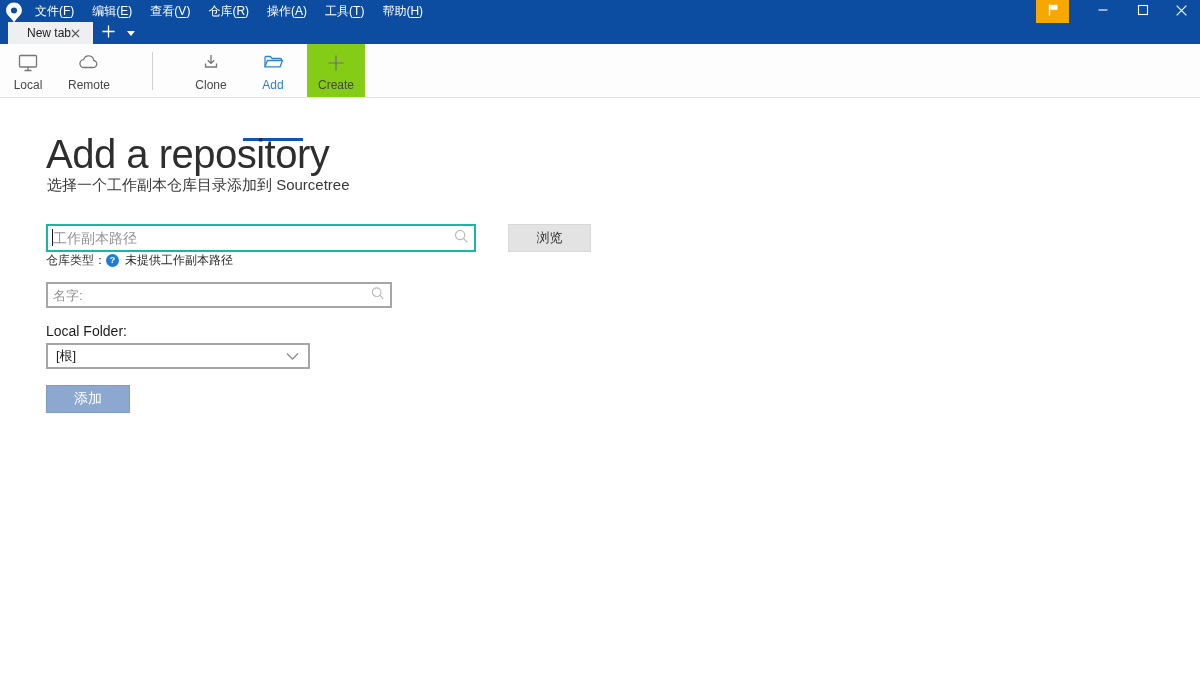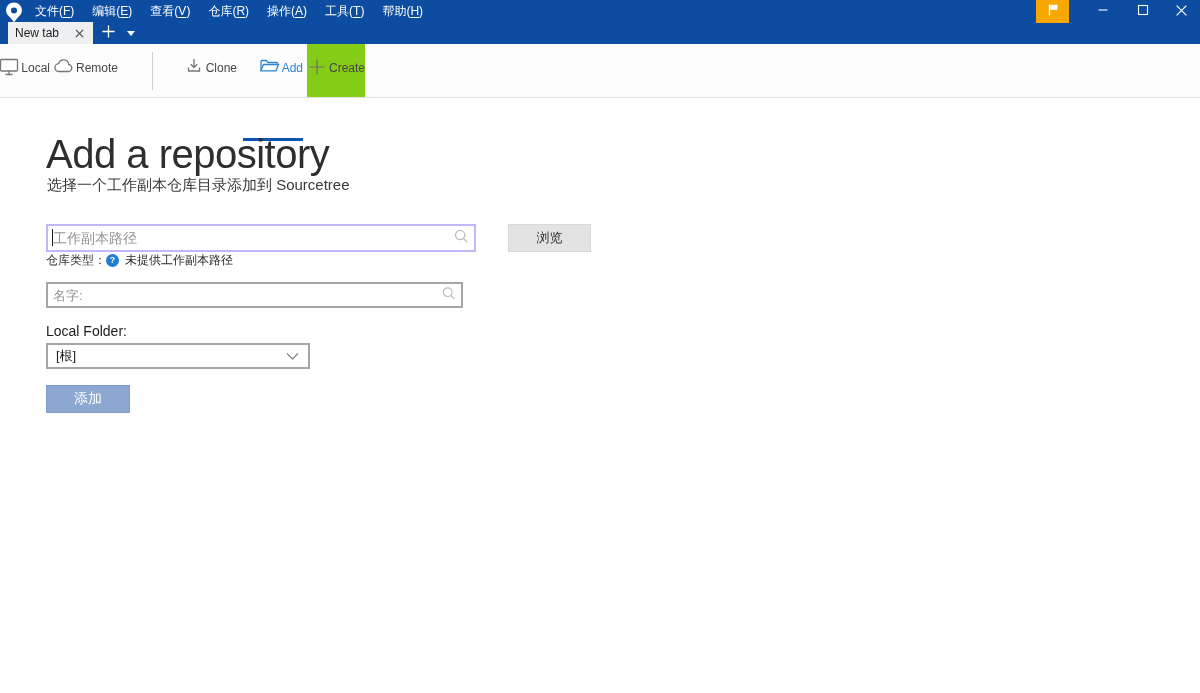--- a/index.html
+++ b/index.html
@@ -18,51 +18,51 @@
   .menu-item .mn { text-decoration:underline; text-underline-offset:2px; }
 
   .flag-btn { position:absolute; left:1036px; top:0; width:33px; height:23px; background:#F6A800; border:none; display:flex; align-items:center; justify-content:center; cursor:pointer; }
 
   .winctl { position:absolute; top:0; height:23px; width:40px; background:transparent; border:none; display:flex; align-items:center; justify-content:center; cursor:pointer; }
   .winctl.min { left:1083px; }
   .winctl.max { left:1123px; }
   .winctl.close { left:1163px; width:37px; }
 
   
-  .tab { position:absolute; left:8px; top:22px; width:85px; height:22px; background:#EDEFF0; display:flex; align-items:center; padding:0 7px; cursor:pointer; }
+  .tab { position:absolute; left:8px; top:22px; width:85px; height:22px; background:#EDEFF0; display:flex; align-items:center; padding:0 19px; cursor:pointer; }
   .tab-label { flex:1; font-size:12px; color:#222; white-space:nowrap; }
   .tab-close { width:14px; height:14px; display:flex; align-items:center; justify-content:center; border:none; background:transparent; cursor:pointer; padding:0; }
   .newtab-btn { position:absolute; left:97px; top:22px; width:22px; height:22px; background:transparent; border:none; display:flex; align-items:center; justify-content:center; cursor:pointer; }
   .tab-caret-btn { position:absolute; left:122px; top:22px; width:18px; height:22px; background:transparent; border:none; display:flex; align-items:center; justify-content:center; cursor:pointer; }
   .caret-down { width:0; height:0; border-left:4px solid transparent; border-right:4px solid transparent; border-top:5px solid #fff; }
 
   
   .toolbar { position:absolute; left:0; top:44px; width:1200px; height:54px; background:#FDFDFD; border-bottom:1px solid #E3E3E3; }
-  .tb-btn { position:absolute; top:0; height:53px; display:flex; align-items:center; justify-content:flex-end; padding-bottom:5px; background:transparent; border:none; font-size:12px; color:#474747; cursor:pointer; font-family:inherit; }
+  .tb-btn { position:absolute; top:0; height:53px; display:flex; flex-direction:column; align-items:center; justify-content:flex-end; padding-bottom:5px; background:transparent; border:none; font-size:12px; color:#474747; cursor:pointer; font-family:inherit; }
   .tb-btn .tb-icon { margin-bottom:3px; height:24px; display:flex; align-items:flex-end; justify-content:center; }
   .tb-local  { left:6px;   width:44px; }
   .tb-remote { left:60px;  width:58px; }
   .tb-clone  { left:185px; width:52px; }
   .tb-add    { left:243px; width:60px; color:#2E82D4; }
   .tb-create { left:307px; width:58px; background:#84cc16; }
   .tb-sep { position:absolute; left:152px; top:8px; width:1px; height:38px; background:#D0D0D0; }
   .tb-add-underline { position:absolute; left:243px; top:94px; width:60px; height:3px; background:#0E55AC; }
 
   
   .page-title { position:absolute; left:46px; top:131px; font-size:40px; font-weight:300; color:#2E2E2E; line-height:1.15; letter-spacing:-0.5px; }
   .page-subtitle { position:absolute; left:47px; top:176px; font-size:15px; color:#383838; }
 
   .input-wrap { position:absolute; }
   .input-wrap input {
     width:100%; height:100%; font-family:inherit; outline:none; padding:0 26px 0 5px; font-size:14px; color:#222; background:#fff;
   }
   .input-wrap input::placeholder { color:#929292; opacity:1; }
   .path-wrap { left:46px; top:224px; width:430px; height:28px; }
-  .path-wrap input { border:2px solid #c4b5fd; }
-  .name-wrap { left:46px; top:282px; width:417px; height:26px;text-decoration:underline; }
+  .path-wrap input { border:2px solid #14b8a6; }
+  .name-wrap { left:46px; top:282px; width:346px; height:26px;text-decoration:underline; }
   .name-wrap input { border:2px solid #A6A6A6; font-size:13px; }
   .search-glyph { position:absolute; right:7px; top:50%; transform:translateY(-50%); pointer-events:none; }
   .text-caret { position:absolute; left:52px; top:229px; width:1px; height:17px; background:#1a1a1a; }
 
   .browse-btn { position:absolute; left:508px; top:224px; width:83px; height:28px; background:#E3E3E3; border:1px solid #D8D8D8; font-size:13px; color:#333; cursor:pointer; font-family:inherit; }
 
   .type-row { position:absolute; left:46px; top:251px; height:18px; display:flex; align-items:center; font-size:12px; color:#333; }
   .type-label { margin-right:0; }
   .help-icon { width:13px; height:13px; border-radius:50%; background:#1C7CD6; color:#fff; font-size:9px; font-weight:bold; display:flex; align-items:center; justify-content:center; margin-right:6px; cursor:pointer; }
   .type-status { color:#2b2b2b; }

